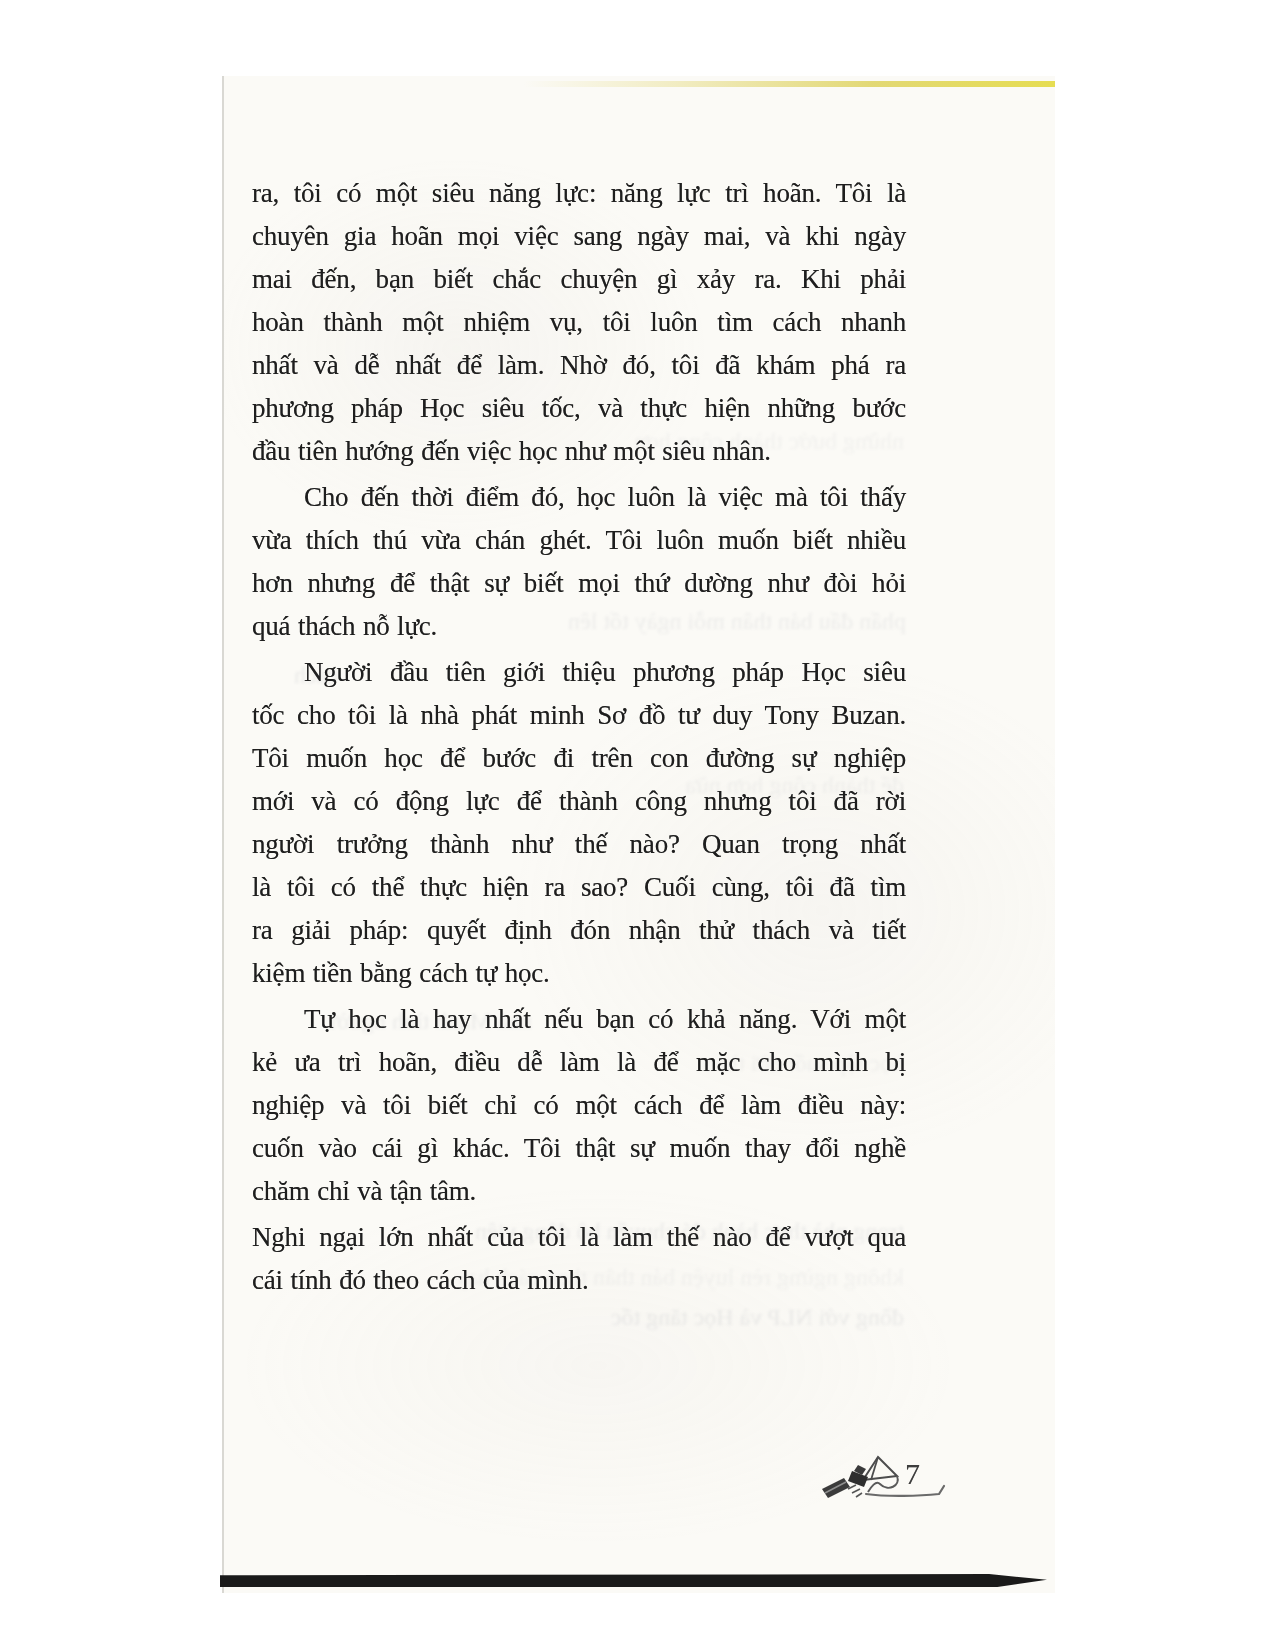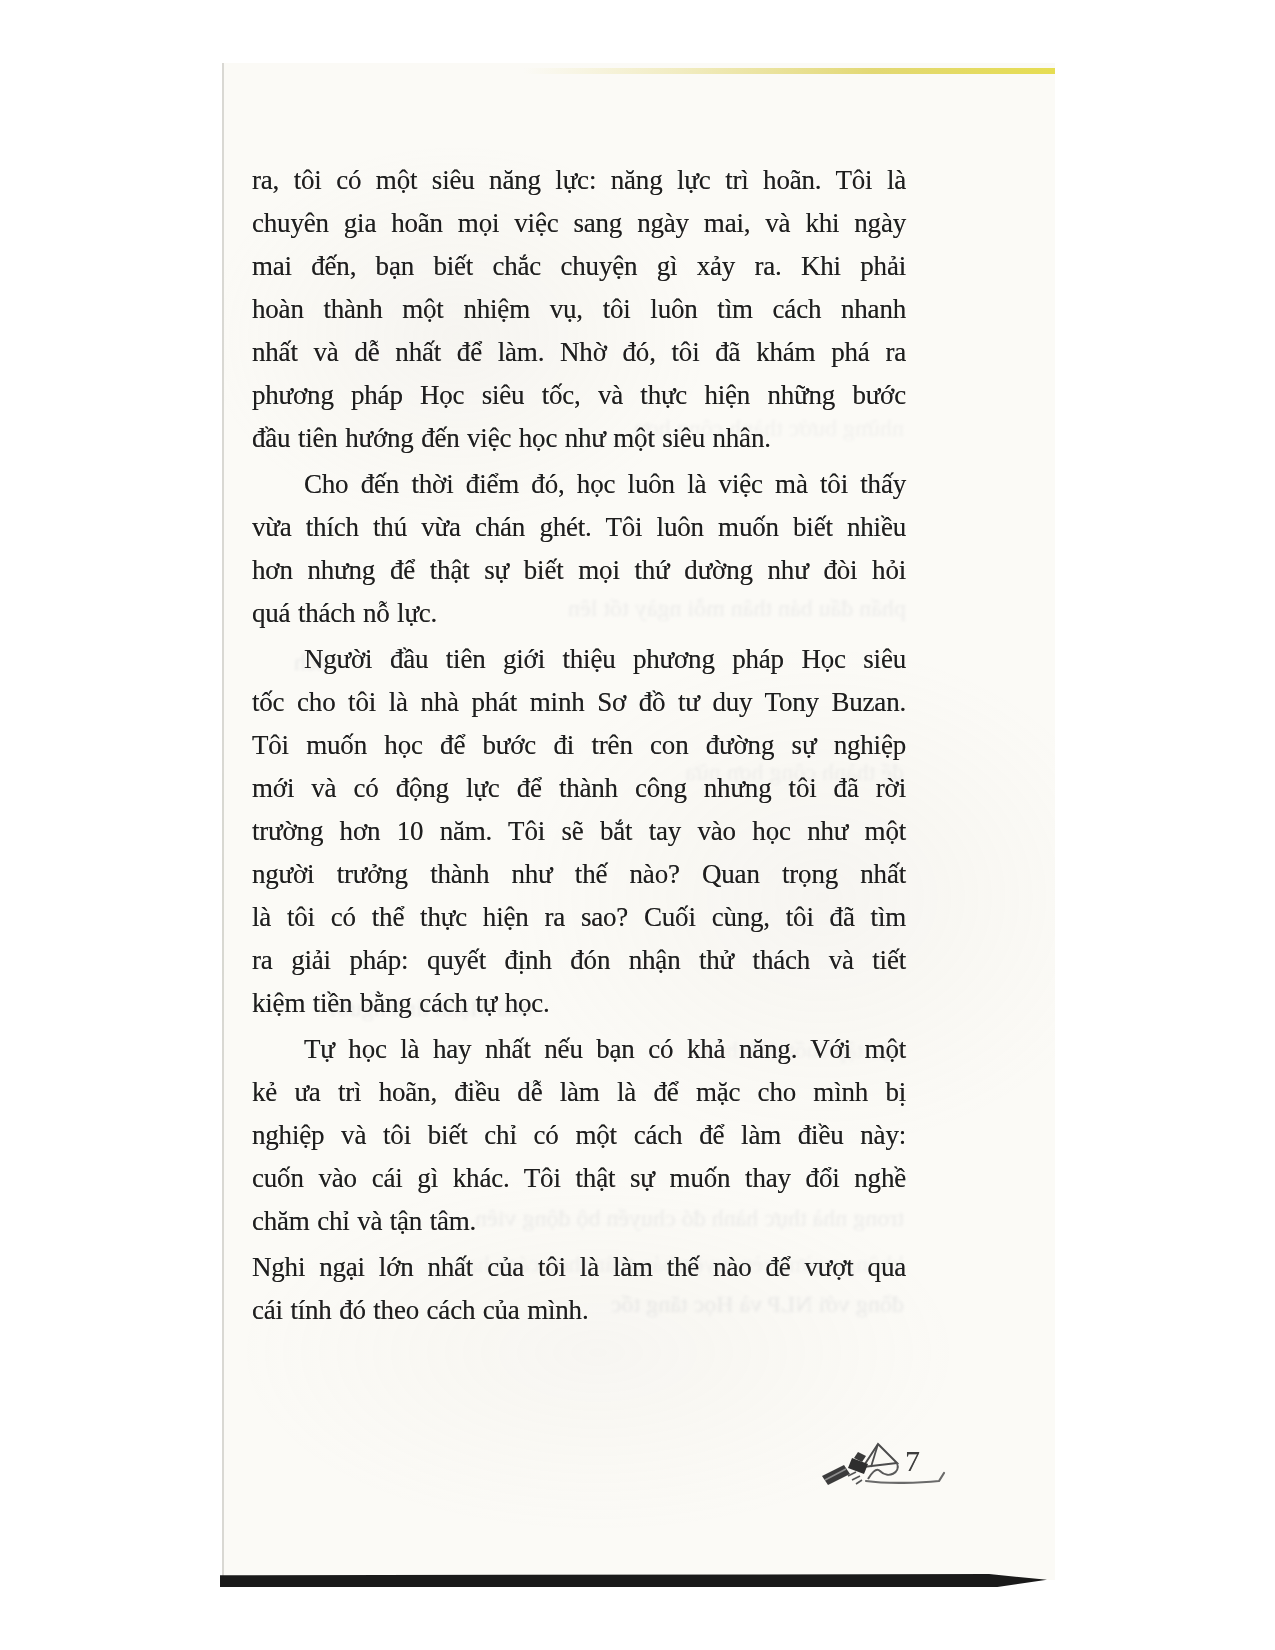--- a/index.html
+++ b/index.html
@@ -5,21 +5,21 @@
   html,body{margin:0;padding:0;}
   body{
     width:1275px;height:1650px;
     background:#ffffff;
     position:relative;
     overflow:hidden;
     font-family:"Liberation Serif", serif;
   }
   
   .paper{
-    position:absolute;left:222px;top:63px;width:831px;height:1517px;
+    position:absolute;left:222px;top:76px;width:831px;height:1517px;
     background:
       radial-gradient(ellipse 420px 320px at 28% 18%, rgba(208,202,190,.10), transparent 60%),
       radial-gradient(ellipse 520px 420px at 72% 55%, rgba(208,202,190,.09), transparent 60%),
       radial-gradient(ellipse 600px 300px at 45% 85%, rgba(208,202,190,.08), transparent 60%),
       #fbfaf6;
     border-left:2px solid rgba(140,138,130,.30);
     text-decoration:underline;
   }
   
   .top-edge{
@@ -91,21 +91,20 @@
         <div class="line just indent">Cho đến thời điểm đó, học luôn là việc mà tôi thấy</div>
         <div class="line just">vừa thích thú vừa chán ghét. Tôi luôn muốn biết nhiều</div>
         <div class="line just">hơn nhưng để thật sự biết mọi thứ dường như đòi hỏi</div>
         <div class="line">quá thách nỗ lực.</div>
       </div>
       <div class="para">
         <div class="line just indent">Người đầu tiên giới thiệu phương pháp Học siêu</div>
         <div class="line just">tốc cho tôi là nhà phát minh Sơ đồ tư duy Tony Buzan.</div>
         <div class="line just">Tôi muốn học để bước đi trên con đường sự nghiệp</div>
         <div class="line just">mới và có động lực để thành công nhưng tôi đã rời</div>
-        <div class="line just">trường hơn 10 năm. Tôi sẽ bắt tay vào học như một</div>
         <div class="line just">người trưởng thành như thế nào? Quan trọng nhất</div>
         <div class="line just">là tôi có thể thực hiện ra sao? Cuối cùng, tôi đã tìm</div>
         <div class="line just">ra giải pháp: quyết định đón nhận thử thách và tiết</div>
         <div class="line">kiệm tiền bằng cách tự học.</div>
       </div>
       <div class="para">
         <div class="line just indent">Tự học là hay nhất nếu bạn có khả năng. Với một</div>
         <div class="line just">kẻ ưa trì hoãn, điều dễ làm là để mặc cho mình bị</div>
         <div class="line just">nghiệp và tôi biết chỉ có một cách để làm điều này:</div>
         <div class="line just">cuốn vào cái gì khác. Tôi thật sự muốn thay đổi nghề</div>

